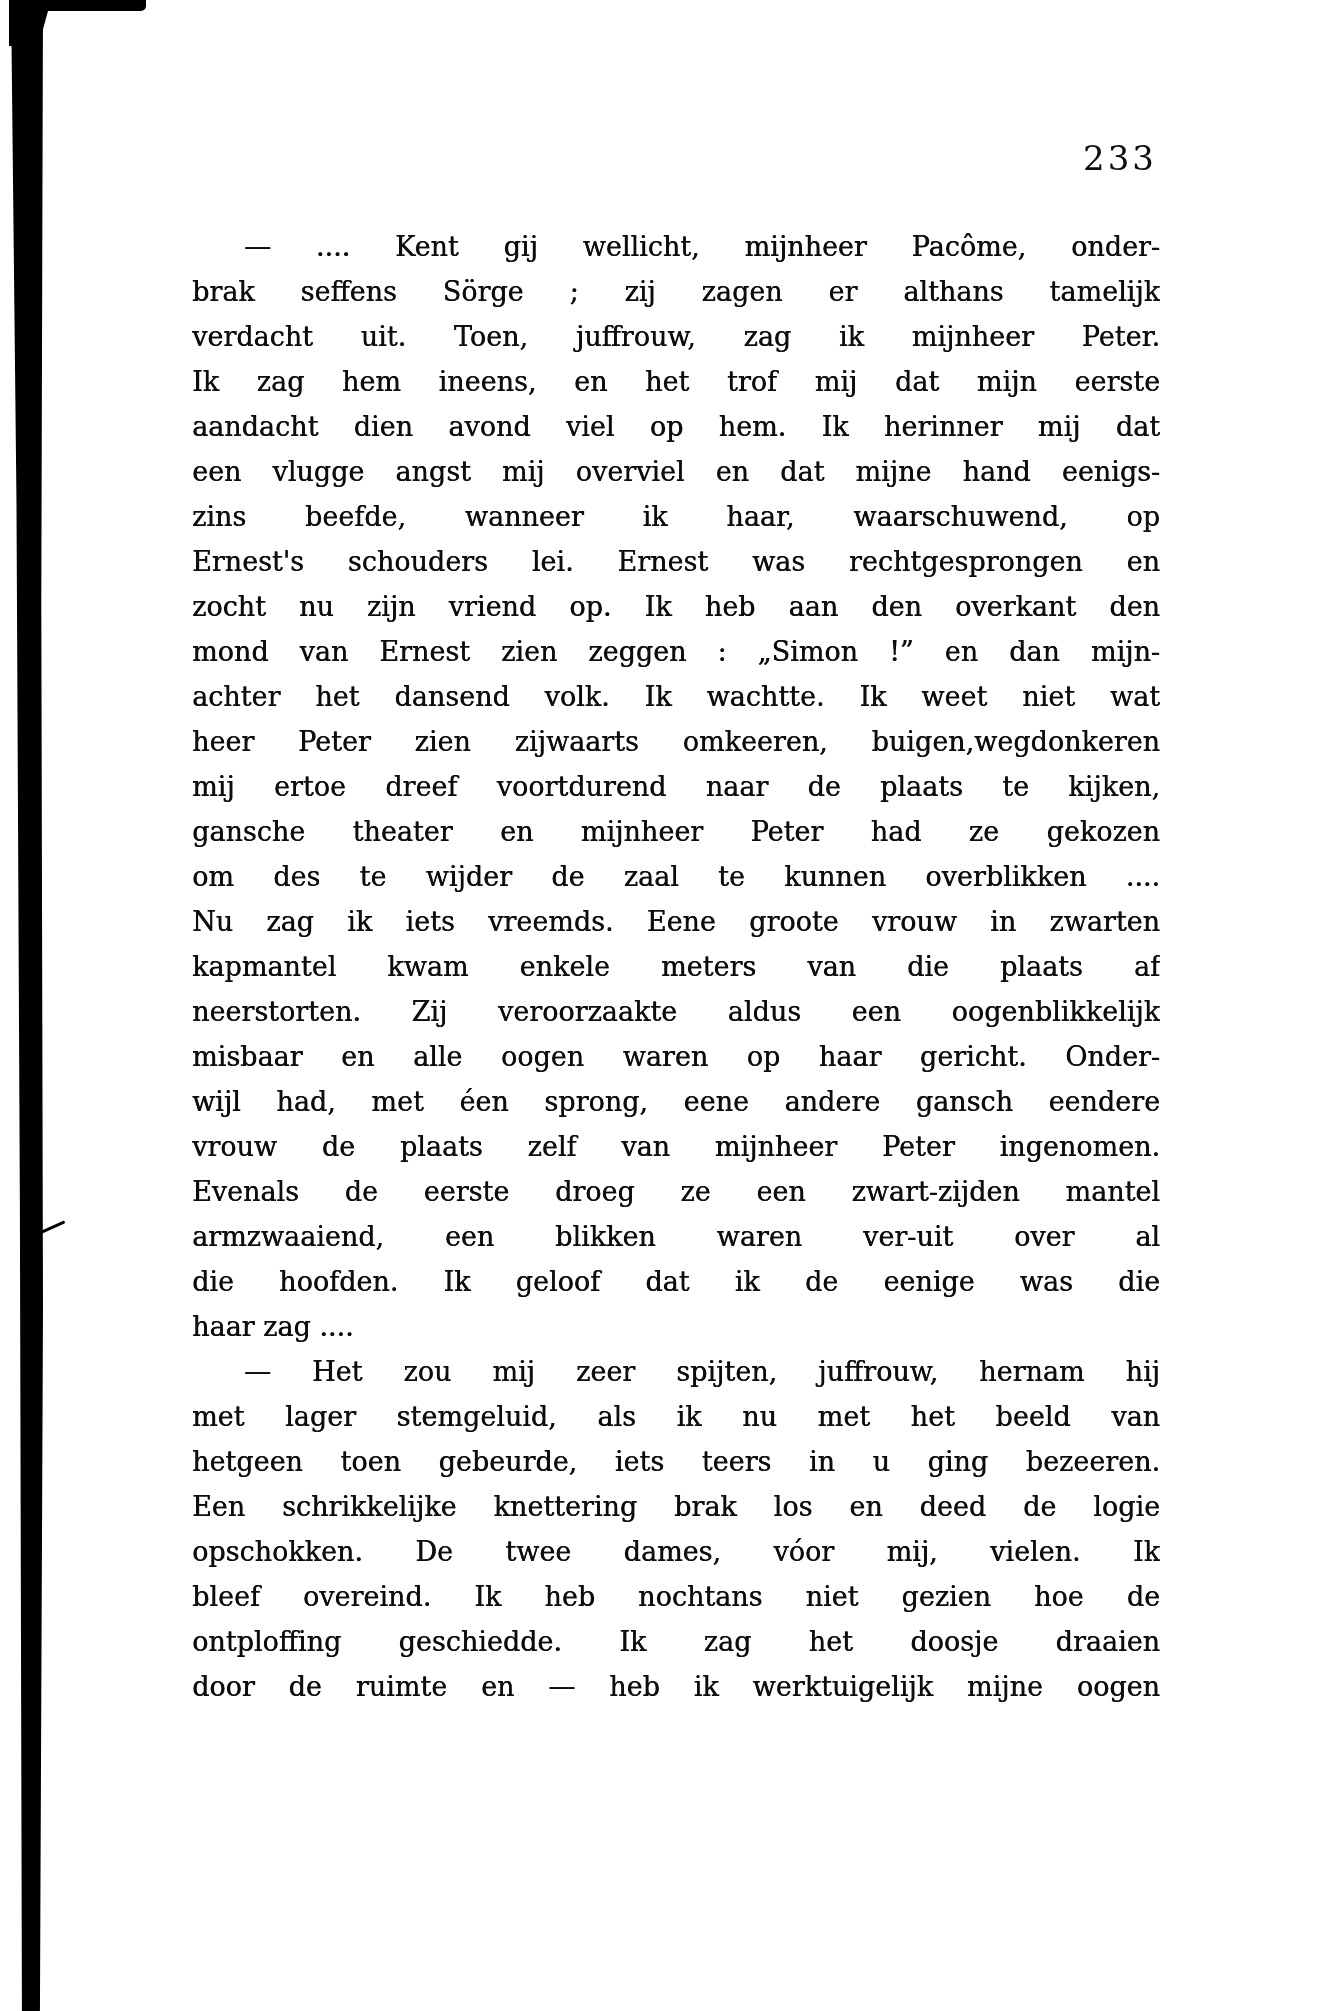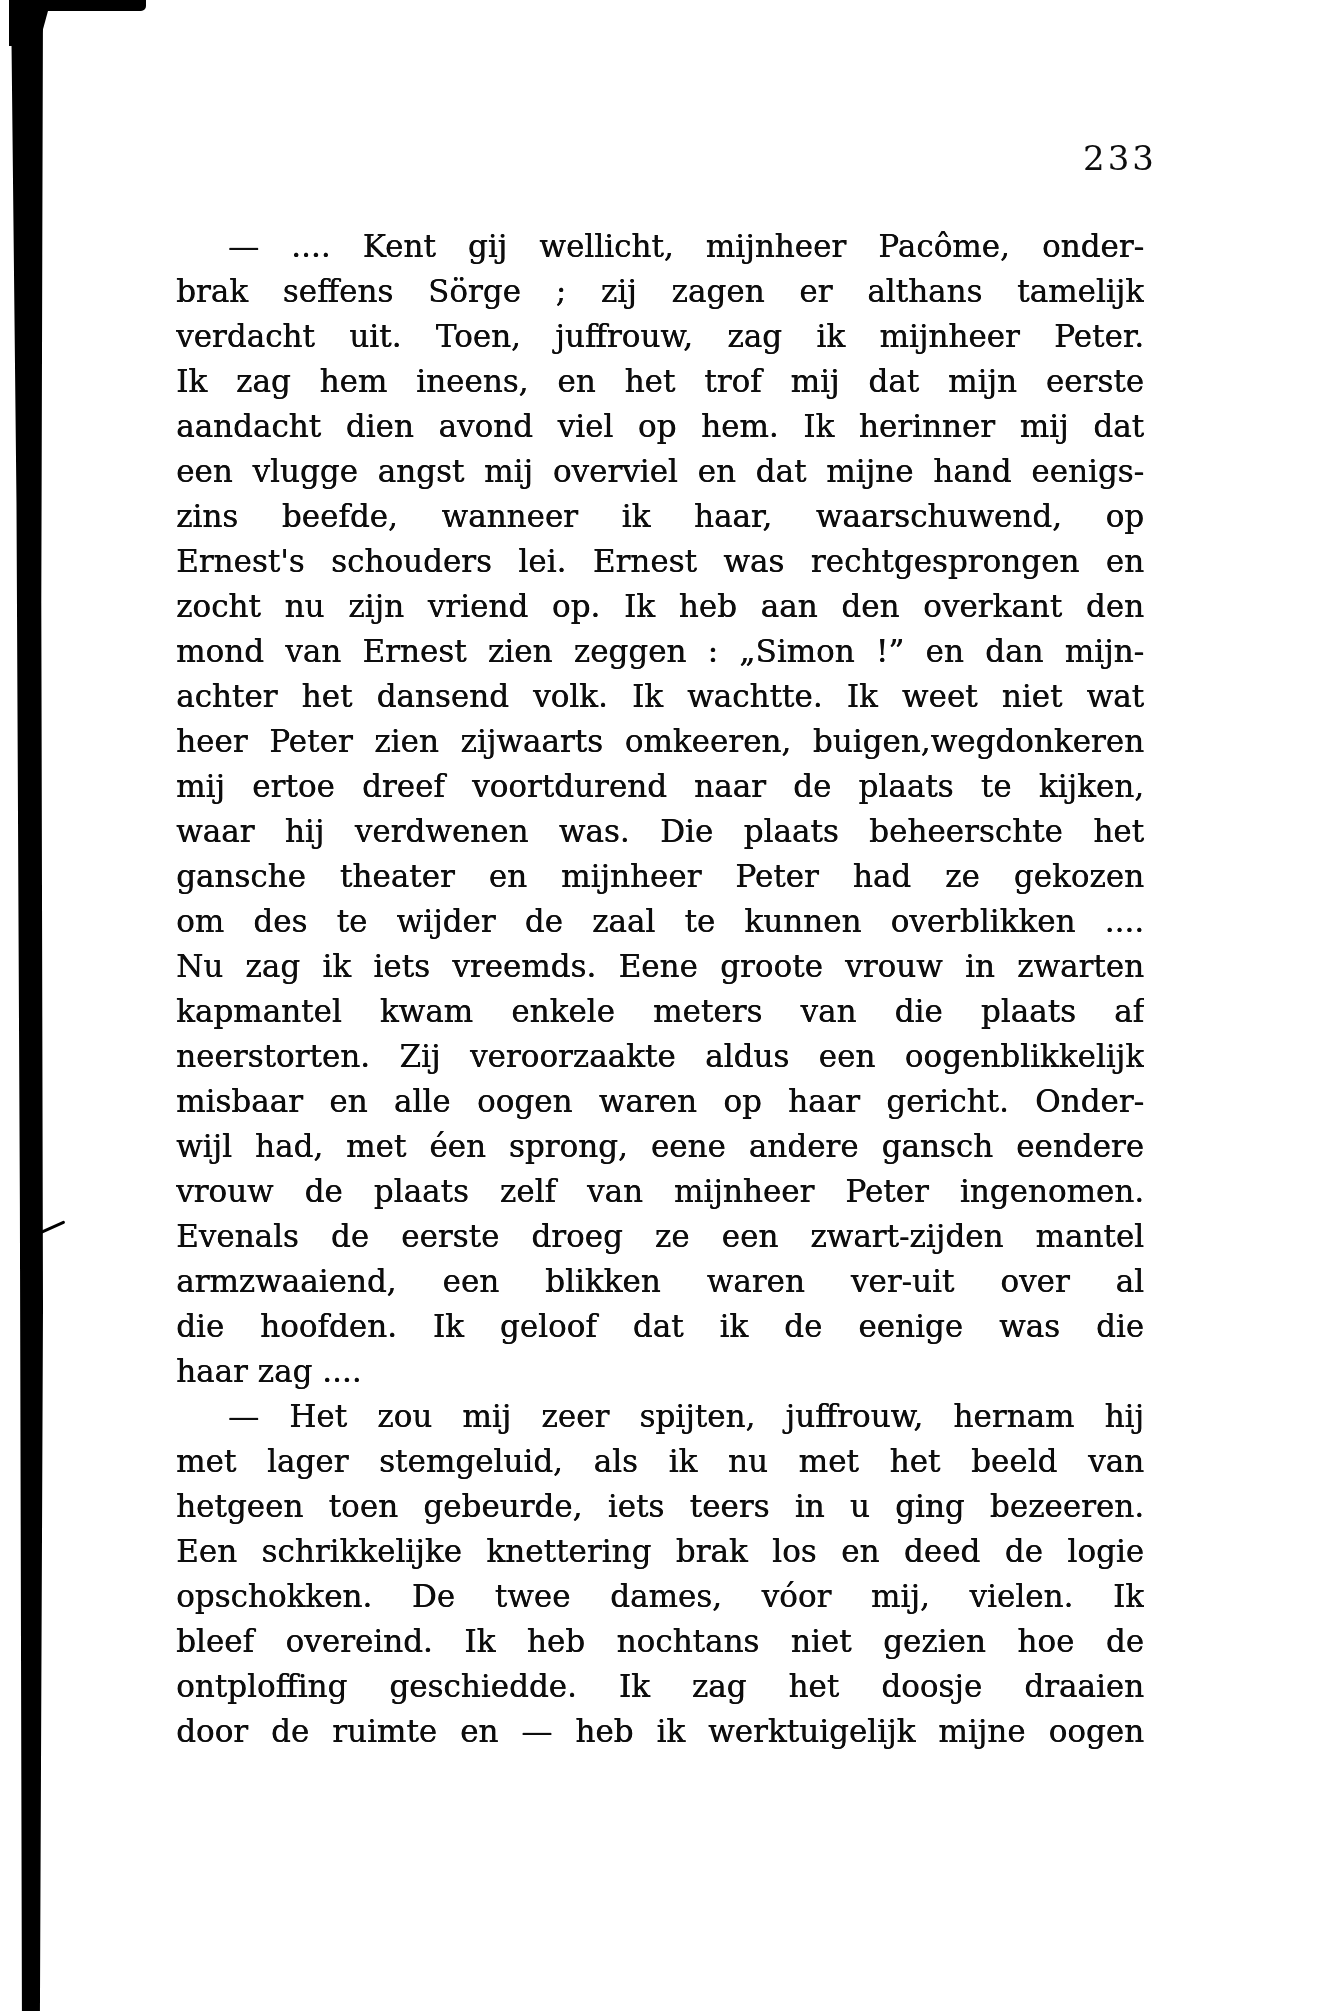--- a/index.html
+++ b/index.html
@@ -57,24 +57,24 @@
   .page-number {
     position: absolute;
     left: 1083px;
     top: 138px;
     font-size: 34px;
     letter-spacing: 3px;
     font-weight: normal;
   }
   .text-block {
     position: absolute;
-    left: 176px;
+    left: 192px;
     top: 224px;
     width: 968px;
-    font-size: 31px;
+    font-size: 27px;
     text-shadow: 0.4px 0 0 currentColor;
   }
   .line {
     height: 45px;
     line-height: 45px;
     text-align: justify;
     overflow: hidden;
     white-space: normal;
   }
   .line::after {
@@ -111,21 +111,20 @@
       <div class="line">Ik zag hem ineens, en het trof mij dat mijn eerste</div>
       <div class="line">aandacht dien avond viel op hem. Ik herinner mij dat</div>
       <div class="line">een vlugge angst mij overviel en dat mijne hand eenigs-</div>
       <div class="line">zins beefde, wanneer ik haar, waarschuwend, op</div>
       <div class="line">Ernest's schouders lei. Ernest was rechtgesprongen en</div>
       <div class="line">zocht nu zijn vriend op. Ik heb aan den overkant den</div>
       <div class="line">mond van Ernest zien zeggen : „Simon !” en dan mijn-</div>
       <div class="line">achter het dansend volk. Ik wachtte. Ik weet niet wat</div>
       <div class="line">heer Peter zien zijwaarts omkeeren, buigen,wegdonkeren</div>
       <div class="line">mij ertoe dreef voortdurend naar de plaats te kijken,</div>
-      <div class="line">waar hij verdwenen was. Die plaats beheerschte het</div>
       <div class="line">gansche theater en mijnheer Peter had ze gekozen</div>
       <div class="line">om des te wijder de zaal te kunnen overblikken ....</div>
       <div class="line">Nu zag ik iets vreemds. Eene groote vrouw in zwarten</div>
       <div class="line">kapmantel kwam enkele meters van die plaats af</div>
       <div class="line">neerstorten. Zij veroorzaakte aldus een oogenblikkelijk</div>
       <div class="line">misbaar en alle oogen waren op haar gericht. Onder-</div>
       <div class="line">wijl had, met éen sprong, eene andere gansch eendere</div>
       <div class="line">vrouw de plaats zelf van mijnheer Peter ingenomen.</div>
       <div class="line">Evenals de eerste droeg ze een zwart-zijden mantel</div>
       <div class="line">armzwaaiend, een blikken waren ver-uit over al</div>

